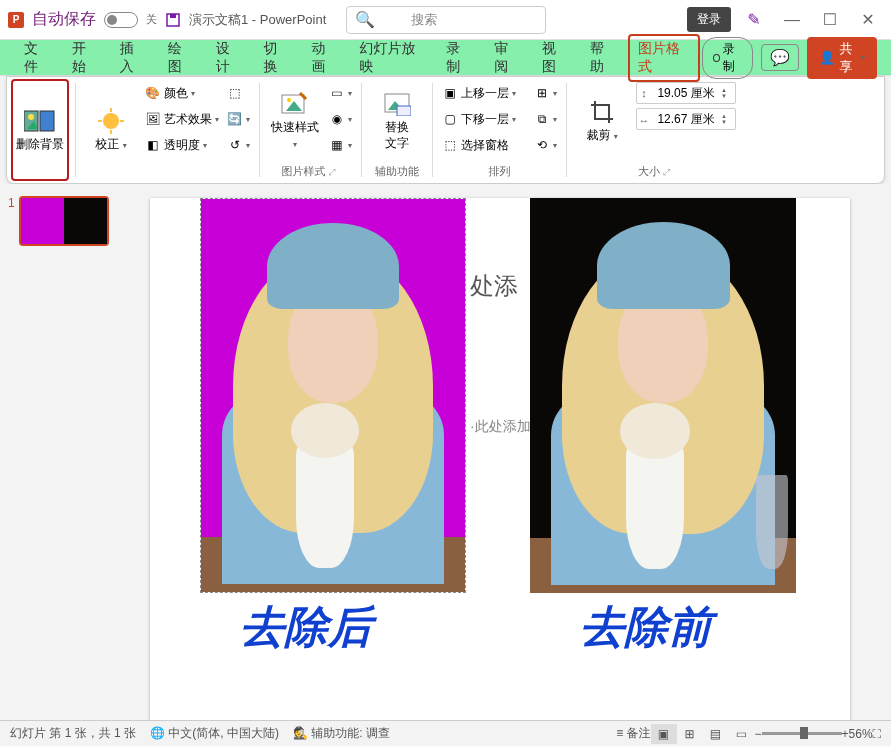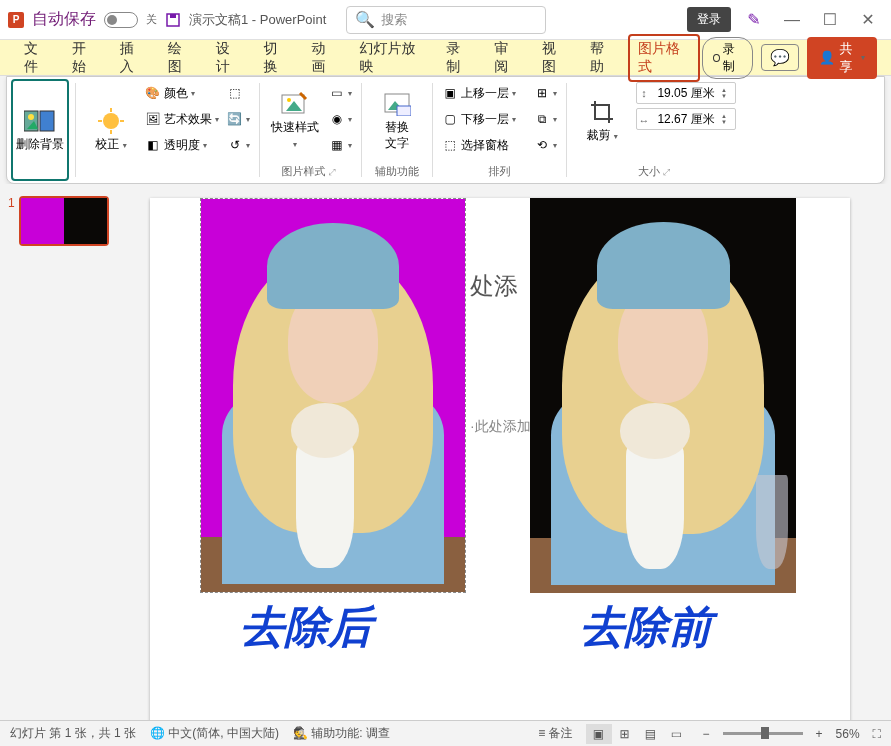--- a/index.html
+++ b/index.html
@@ -7,45 +7,45 @@
   
   
   .titlebar { height: 40px; background: #fff; display: flex; align-items: center; padding: 0 8px; gap: 8px; border-bottom: 1px solid #e0e0e0; }
   .app-icon { width: 16px; height: 16px; background: #D04423; border-radius: 2px; display: flex; align-items: center; justify-content: center; color: #fff; font-size: 10px; font-weight: bold; }
   .autosave-lbl { font-size: 16px; color: #701a75; }
   .toggle { width: 34px; height: 16px; border-radius: 8px; background: #fff; border: 1px solid #888; position: relative; }
   .toggle::before { content: ""; width: 10px; height: 10px; background: #888; border-radius: 50%; position: absolute; left: 2px; top: 2px; }
   .save-ic { width: 16px; height: 16px; color: #7719aa; }
   .doc-title { font-size: 13px; color: #555; }
   .search-box { flex: 0 0 200px; height: 28px; background: #fff; border: 1px solid #ccc; border-radius: 4px; display: flex; align-items: center; padding: 0 8px; gap: 6px; margin-left: 12px; }
-  .search-box span:last-child { font-size: 13px; color: #888; }
+  .search-box span:last-child { font-size: 13px; color: #888; margin-left: 30px; }
   .spacer { flex: 1; }
   .login-btn { padding: 4px 10px; background: #444; color: #fff; font-size: 12px; border-radius: 3px; cursor: pointer; }
   .win-ic { width: 30px; height: 30px; display: flex; align-items: center; justify-content: center; cursor: pointer; color: #666; }
   .pen-ic { color: #7719aa; }
   
   
-  .tab-row { height: 36px; background: #fef9c3; display: flex; align-items: center; padding: 0 14px; gap: 2px; border-bottom: 1px solid #ddd; }
+  .tab-row { height: 36px; background: #86efac; display: flex; align-items: center; padding: 0 14px; gap: 2px; border-bottom: 1px solid #ddd; }
   .tab { padding: 6px 10px; font-size: 14px; color: #333; cursor: pointer; border-radius: 4px; }
   .tab.active { color: #C43E1C; border: 2px solid #C43E1C; border-radius: 4px; padding: 4px 8px; }
   .tab-right { margin-left: auto; display: flex; gap: 8px; align-items: center; }
   .rec-btn { padding: 3px 10px; border: 1px solid #888; border-radius: 14px; font-size: 12px; display: flex; align-items: center; gap: 3px; cursor: pointer; }
   .rec-dot { width: 8px; height: 8px; border-radius: 50%; border: 1px solid #333; }
   .comment-btn { padding: 3px 8px; border: 1px solid #888; border-radius: 4px; cursor: pointer; }
   .share-btn { padding: 3px 12px; background: #D04423; color: #fff; border-radius: 4px; font-size: 13px; cursor: pointer; display: flex; align-items: center; gap: 4px; }
   
   
   .ribbon-wrap { background: #fff; border: 1px solid #ccc; border-radius: 0 0 8px 8px; margin: 0 6px; box-shadow: 0 2px 4px rgba(0,0,0,0.1); }
   .ribbon { display: flex; height: 106px; }
   .group { display: flex; flex-direction: column; padding: 2px 4px; }
   .group-main { flex: 1; display: flex; gap: 2px; }
   .group-label { font-size: 11px; color: #666; text-align: center; padding: 2px; }
   .sep { width: 1px; background: #ddd; margin: 6px 2px; }
   .big-btn { width: 58px; display: flex; flex-direction: column; align-items: center; justify-content: center; padding: 4px 2px; cursor: pointer; }
-  .big-btn.hl { border: 2px solid #0f766e; border-radius: 4px; }
+  .big-btn.hl { border: 2px solid #b91c1c; border-radius: 4px; }
   .big-btn .bi { width: 32px; height: 28px; display: flex; align-items: center; justify-content: center; }
   .big-btn .bl { font-size: 12px; text-align: center; line-height: 1.3; margin-top: 2px; }
   .drop-arr { font-size: 8px; color: #666; }
   .mini-col { display: flex; flex-direction: column; gap: 2px; padding: 2px; }
   .mini-row { display: flex; align-items: center; gap: 3px; font-size: 12px; cursor: pointer; padding: 1px; height: 24px; }
   .mi { width: 16px; height: 16px; display: flex; align-items: center; justify-content: center; }
   .dim-box { display: flex; align-items: center; border: 1px solid #ccc; border-radius: 2px; height: 22px; margin: 1px; }
   .dim-arr { width: 14px; font-size: 11px; color: #666; text-align: center; }
   .dim-val { width: 70px; font-size: 12px; text-align: center; }
   .dim-spin { width: 14px; display: flex; flex-direction: column; font-size: 6px; color: #666; }
@@ -78,21 +78,21 @@
   .hat { position: absolute; left: 25%; top: 6%; width: 50%; height: 22%; background: #7fb0c8; border-radius: 50% 50% 12% 12%; }
   .face { position: absolute; left: 33%; top: 22%; width: 34%; height: 30%; background: #f0d0b8; border-radius: 46%; }
   .sweater { position: absolute; left: 8%; top: 48%; width: 84%; height: 50%; background: #88b8d8; border-radius: 24% 24% 0 0; }
   .vase { position: absolute; left: 36%; top: 62%; width: 22%; height: 32%; background: #f4f4f0; border-radius: 10% 10% 40% 40%; }
   .flowers { position: absolute; left: 34%; top: 52%; width: 26%; height: 14%; background: #f0e8d8; border-radius: 50%; }
   .table-srf { position: absolute; left: 0; bottom: 0; width: 100%; height: 14%; background: #8a6040; }
   .glass { position: absolute; right: 3%; bottom: 6%; width: 12%; height: 24%; background: rgba(200,200,210,0.6); border-radius: 6% 6% 40% 40%; }
   
   
   .status { position: absolute; bottom: 0; left: 0; right: 0; height: 26px; background: #f3f3f3; border-top: 1px solid #ccc; display: flex; align-items: center; padding: 0 10px; gap: 14px; font-size: 12px; color: #555; }
-  .status-right { margin-left: auto; display: flex; align-items: center; gap: 13px; }
+  .status-right { margin-left: auto; display: flex; align-items: center; gap: 0; }
   .view-btns { display: flex; gap: 0; }
   .vb { width: 26px; height: 20px; display: flex; align-items: center; justify-content: center; border: 1px solid transparent; cursor: pointer; }
   .vb.act { background: #ddd; }
   .zoom-slider { width: 80px; height: 3px; background: #999; position: relative; }
   .zoom-slider::before { content: ""; width: 8px; height: 12px; background: #666; position: absolute; left: 38px; top: -5px; }
 </style>
 </head>
 <body>
 
 <div class="titlebar">

